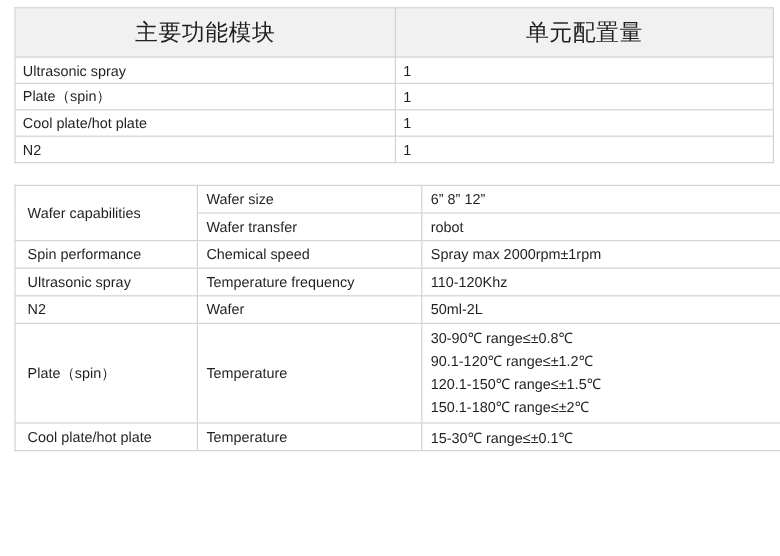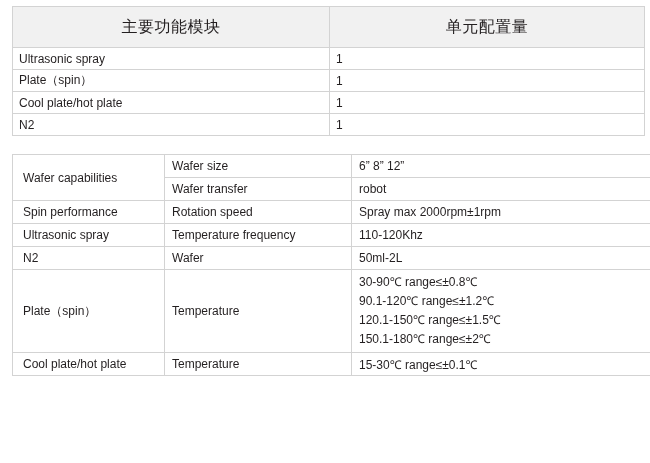--- a/index.html
+++ b/index.html
@@ -30,21 +30,21 @@
   }
   .t1 {
     margin-top: 6px;
   }
   .t1 th, .t1 td {
     border: 1px solid #d3d3d3;
   }
   .t1 th {
     background: #f1f1f1;
     font-weight: normal;
-    font-size: 16px;
+    font-size: 19px;
     height: 38px;
     letter-spacing: 0.5px;
   }
   .t1 td {
     background: #ffffff;
     font-size: 12px;
     height: 21px;
     padding: 0 6px;
   }
   .t1 .c1 { width: 314px; }
@@ -120,21 +120,21 @@
         <td class="cA" rowspan="2">Wafer capabilities</td>
         <td class="cB">Wafer size</td>
         <td class="cC">6” 8” 12”</td>
       </tr>
       <tr>
         <td class="cB">Wafer transfer</td>
         <td class="cC">robot</td>
       </tr>
       <tr>
         <td class="cA">Spin performance</td>
-        <td class="cB">Rotation speed</td>
+        <td class="cB">Chemical speed</td>
         <td class="cC">Spray max   2000rpm±1rpm</td>
       </tr>
       <tr>
         <td class="cA">Ultrasonic spray</td>
         <td class="cB">Temperature frequency</td>
         <td class="cC">110-120Khz</td>
       </tr>
       <tr>
         <td class="cA">N2</td>
         <td class="cB">Wafer</td>

